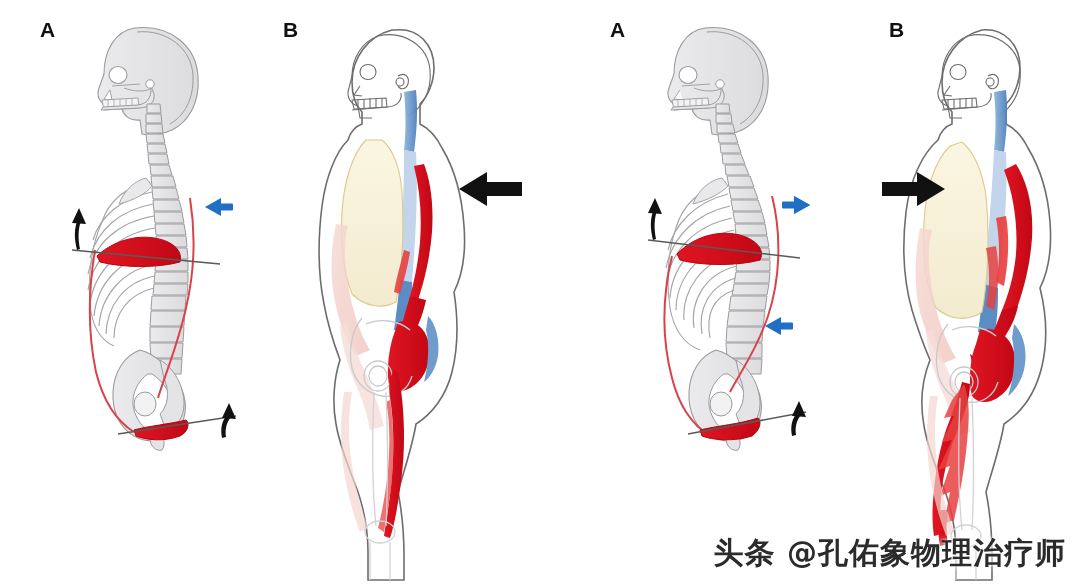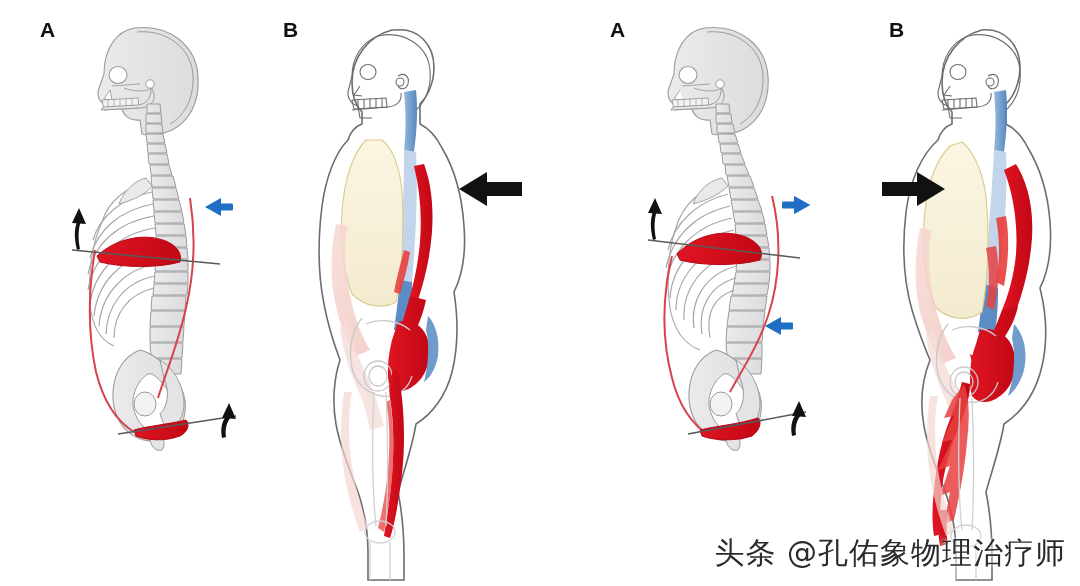--- a/index.html
+++ b/index.html
@@ -11,21 +11,21 @@
   }
   #figure{position:relative;width:1080px;height:586px;background:#fff;}
   .panel-label{
     position:absolute;font-weight:bold;font-size:21px;color:#111;
     letter-spacing:0px;line-height:1;
   }
   .svgwrap{position:absolute;top:0;left:0;}
   .watermark{
     position:absolute;right:14px;bottom:12px;
     font-family:"DejaVu Sans","Liberation Sans",sans-serif;
-    font-size:30px;font-weight:normal;color:#2b2b2b;
+    font-size:30px;font-weight:bold;color:#2b2b2b;
     letter-spacing:1px;white-space:nowrap;
     text-shadow:0 0 3px rgba(255,255,255,.95),0 0 6px rgba(255,255,255,.9);
   }
   svg{display:block;}
 </style>
 </head>
 <body>
 
 <div id="figure">
 

